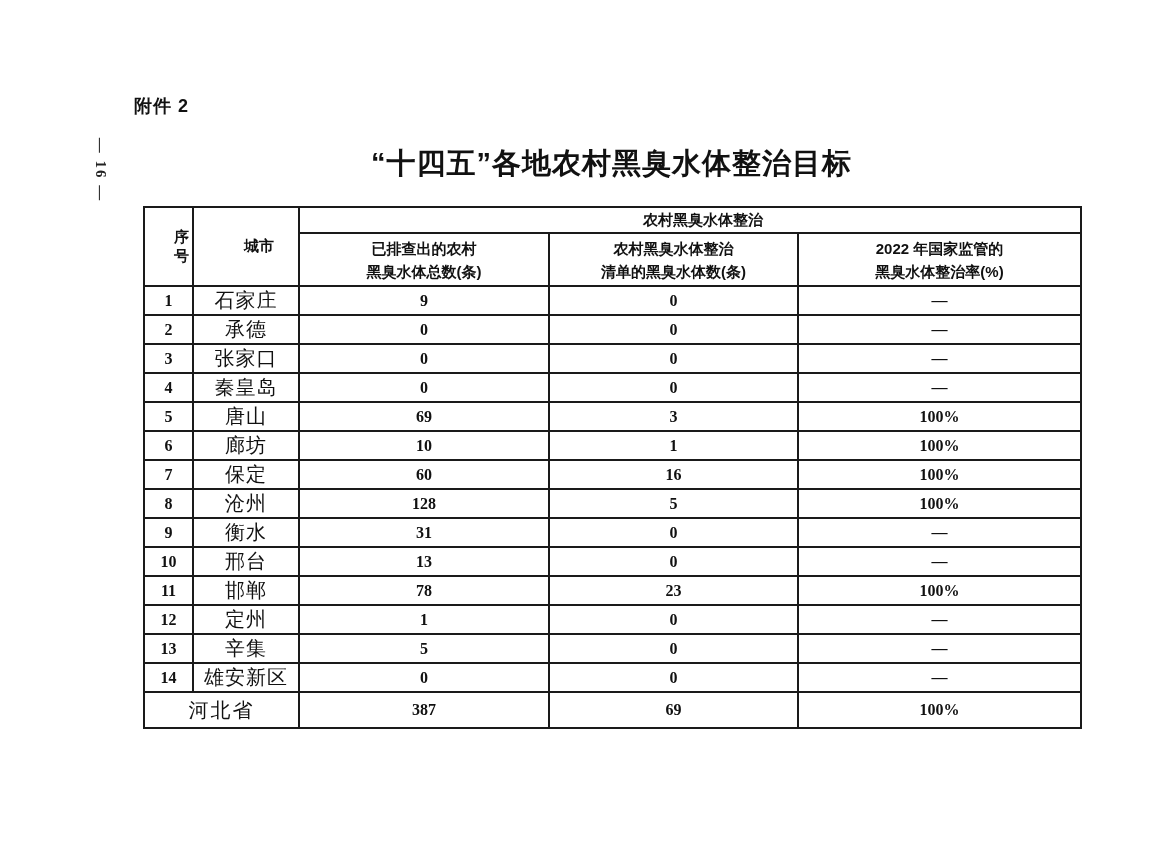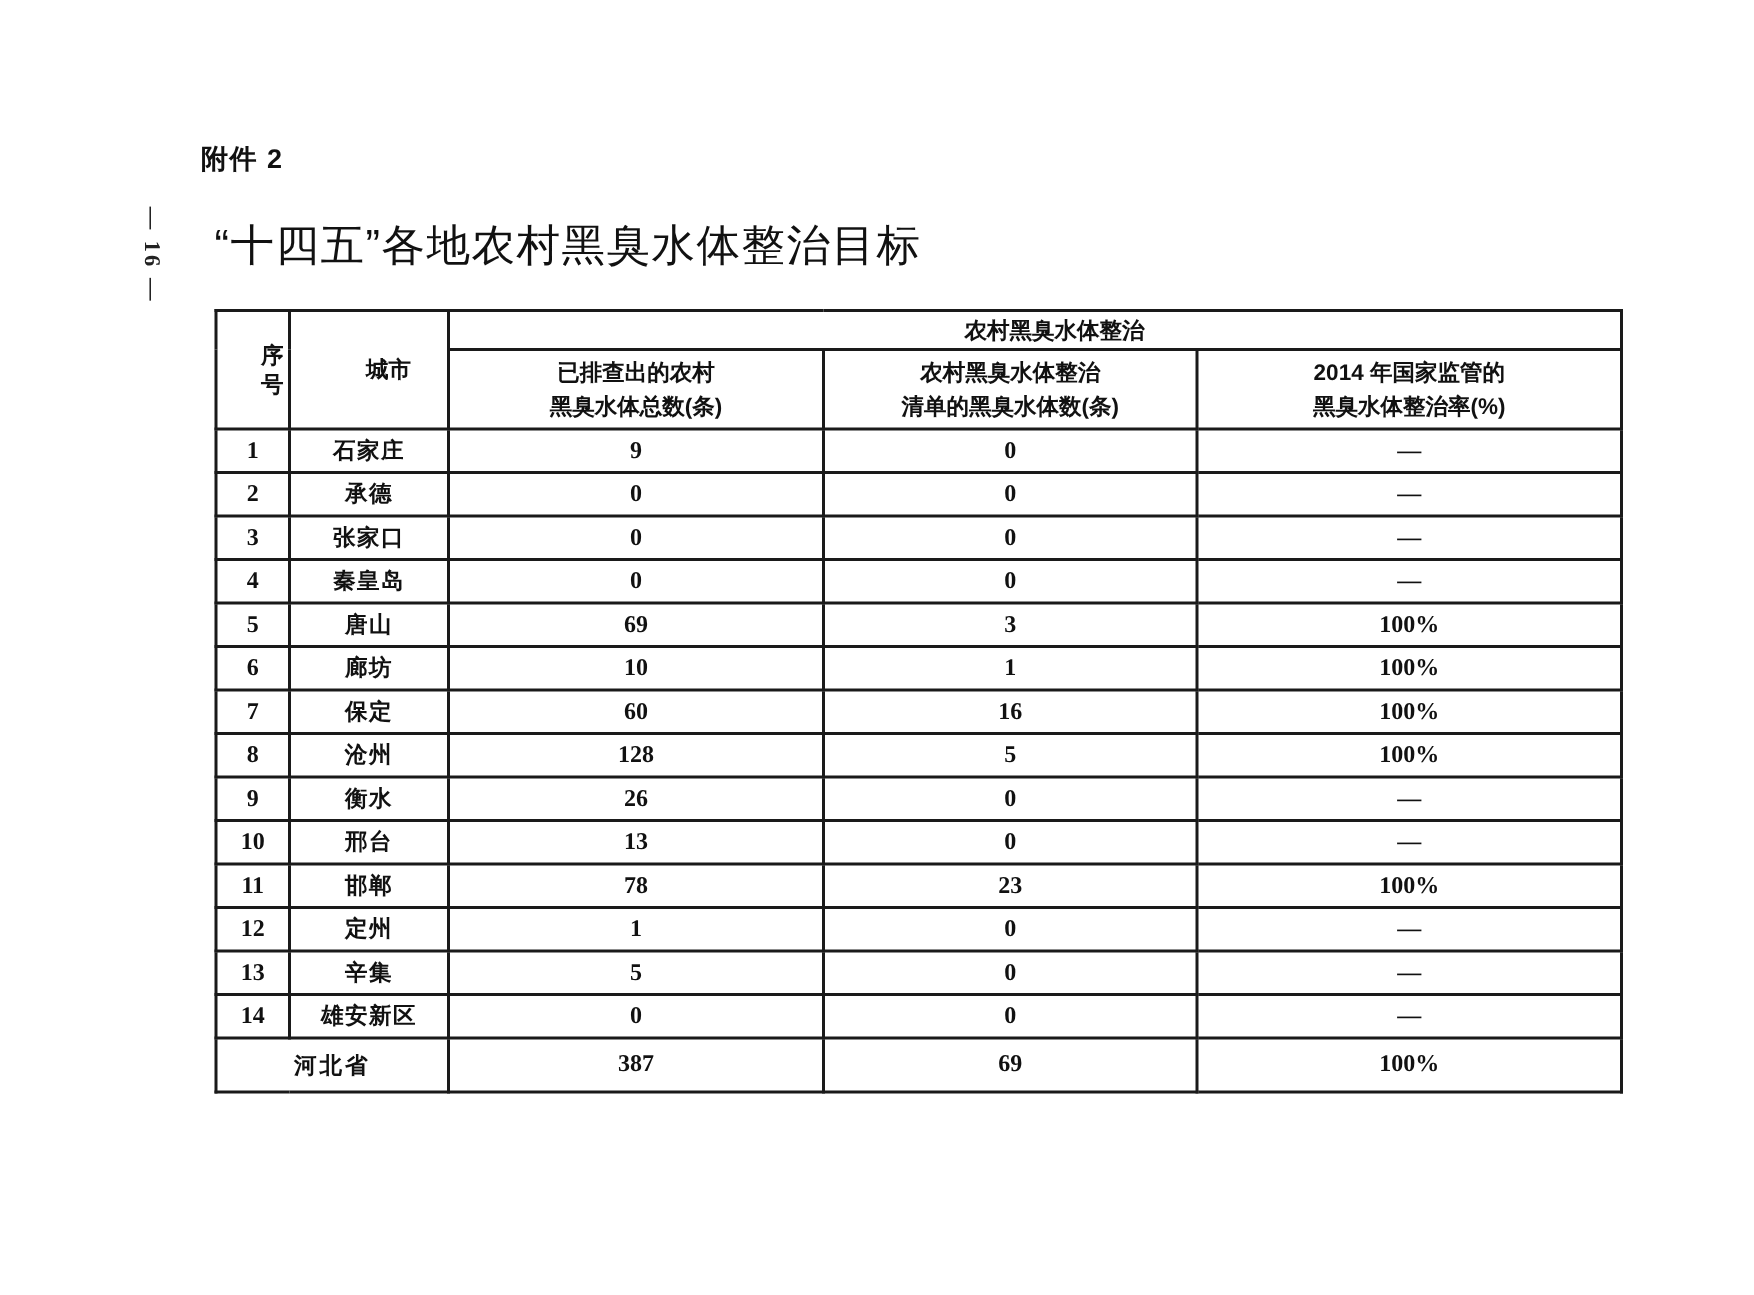--- a/index.html
+++ b/index.html
@@ -29,22 +29,23 @@
     font-weight: bold;
     white-space: nowrap;
     letter-spacing: 2px;
     color: #222;
   }
 
   .doc-title {
     position: absolute;
     left: 143px; top: 144px;
     width: 937px;
+    text-align: center;
     font-size: 29px;
-    font-weight: normal;
+    font-weight: bold;
     letter-spacing: 1px;
   }
 
   table.main-table {
     position: absolute;
     left: 143px; top: 206px;
     width: 937px;
     border-collapse: collapse;
     table-layout: fixed;
   }
@@ -60,22 +61,22 @@
   }
   .row-group th { height: 26px; padding-left: 28px; }
   .row-sub th { height: 53px; line-height: 23px; border-radius: 23px; }
 
   .c-idx, .c-num {
     font-family: "Liberation Serif", "DejaVu Serif", serif;
     font-weight: bold;
     font-size: 16px;
   }
   .c-city {
-    font-weight: bold;
-    font-size: 15px;
+    font-weight: normal;
+    font-size: 20px;
     letter-spacing: 1px;
   }
   .main-table tbody tr { height: 29px; }
   .main-table tr.total-row { height: 36px; }
   .total-row .c-city { letter-spacing: 2px; margin-left: 16px; }
 </style>
 </head>
 <body>
 
 <div class="page">
@@ -103,21 +104,21 @@
       <tr class="row-sub">
         <th>
           <span>已排查出的农村</span><br>
           <span>黑臭水体总数(条)</span>
         </th>
         <th>
           <span>农村黑臭水体整治</span><br>
           <span>清单的黑臭水体数(条)</span>
         </th>
         <th>
-          <span>2014 年国家监管的</span><br>
+          <span>2022 年国家监管的</span><br>
           <span>黑臭水体整治率(%)</span>
         </th>
       </tr>
     </thead>
     <tbody>
       <tr>
     <td class="c-idx">1</td>
     <td class="c-city">石家庄</td>
     <td class="c-num">9</td>
     <td class="c-num">0</td>
@@ -168,21 +169,21 @@
         <tr>
     <td class="c-idx">8</td>
     <td class="c-city">沧州</td>
     <td class="c-num">128</td>
     <td class="c-num">5</td>
     <td class="c-num">100%</td>
   </tr>
         <tr>
     <td class="c-idx">9</td>
     <td class="c-city">衡水</td>
-    <td class="c-num">26</td>
+    <td class="c-num">31</td>
     <td class="c-num">0</td>
     <td class="c-num">—</td>
   </tr>
         <tr>
     <td class="c-idx">10</td>
     <td class="c-city">邢台</td>
     <td class="c-num">13</td>
     <td class="c-num">0</td>
     <td class="c-num">—</td>
   </tr>

